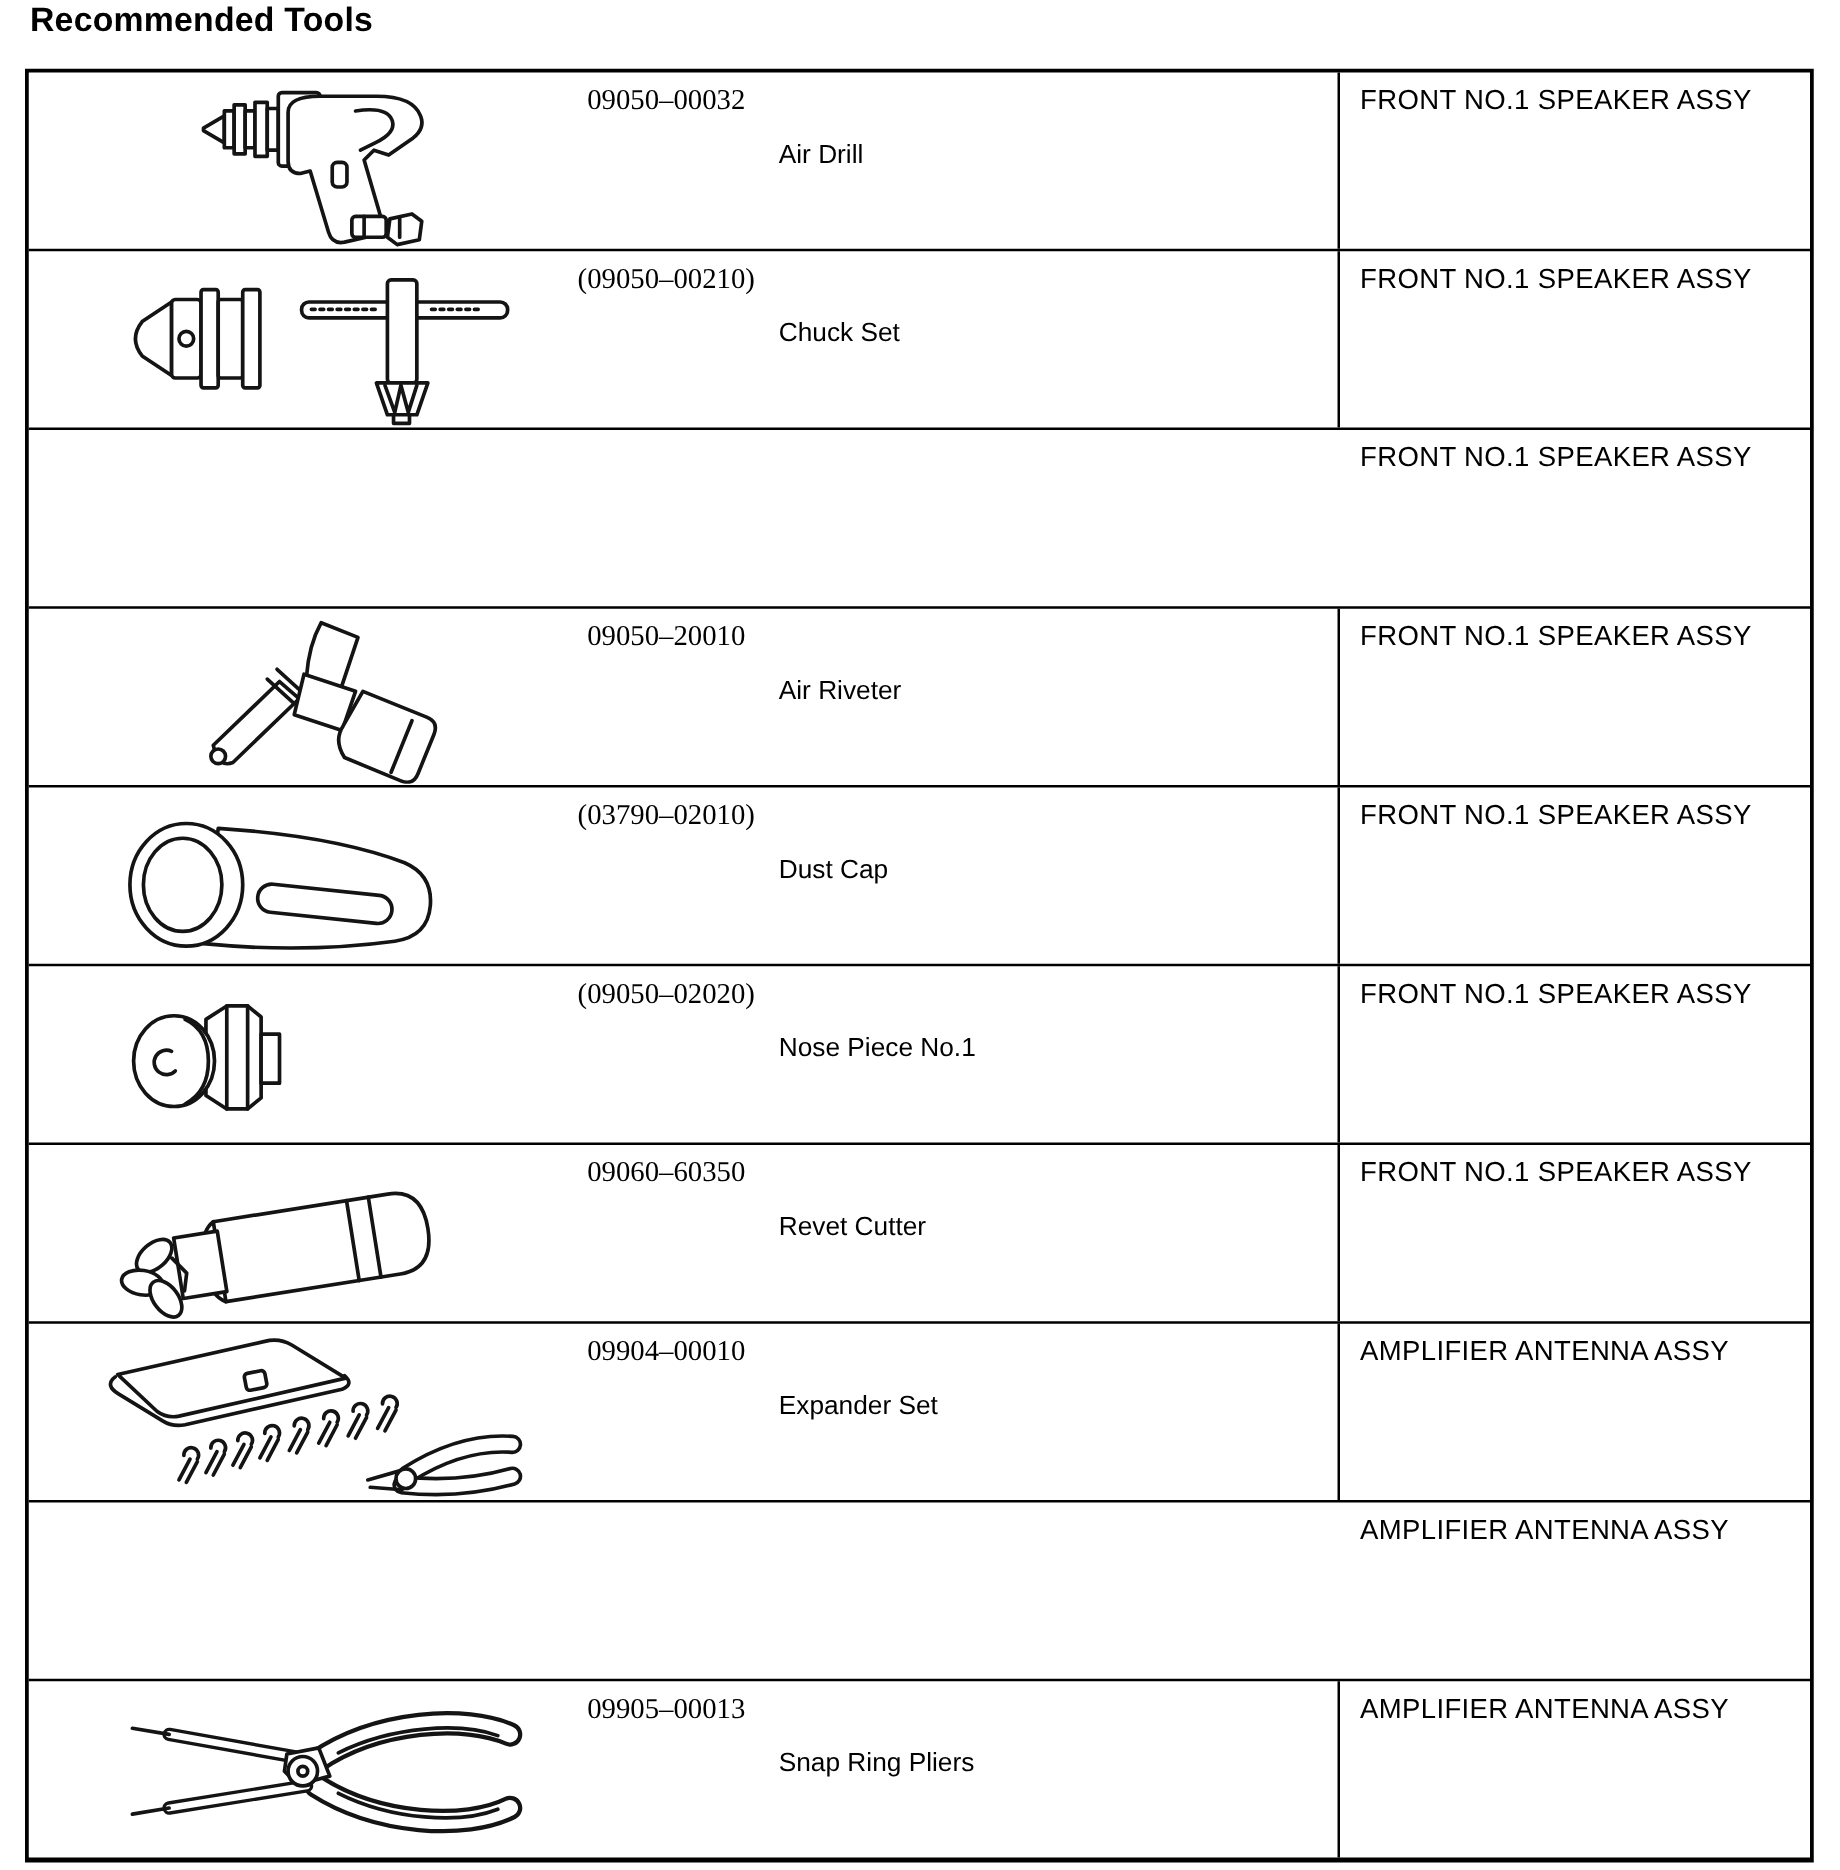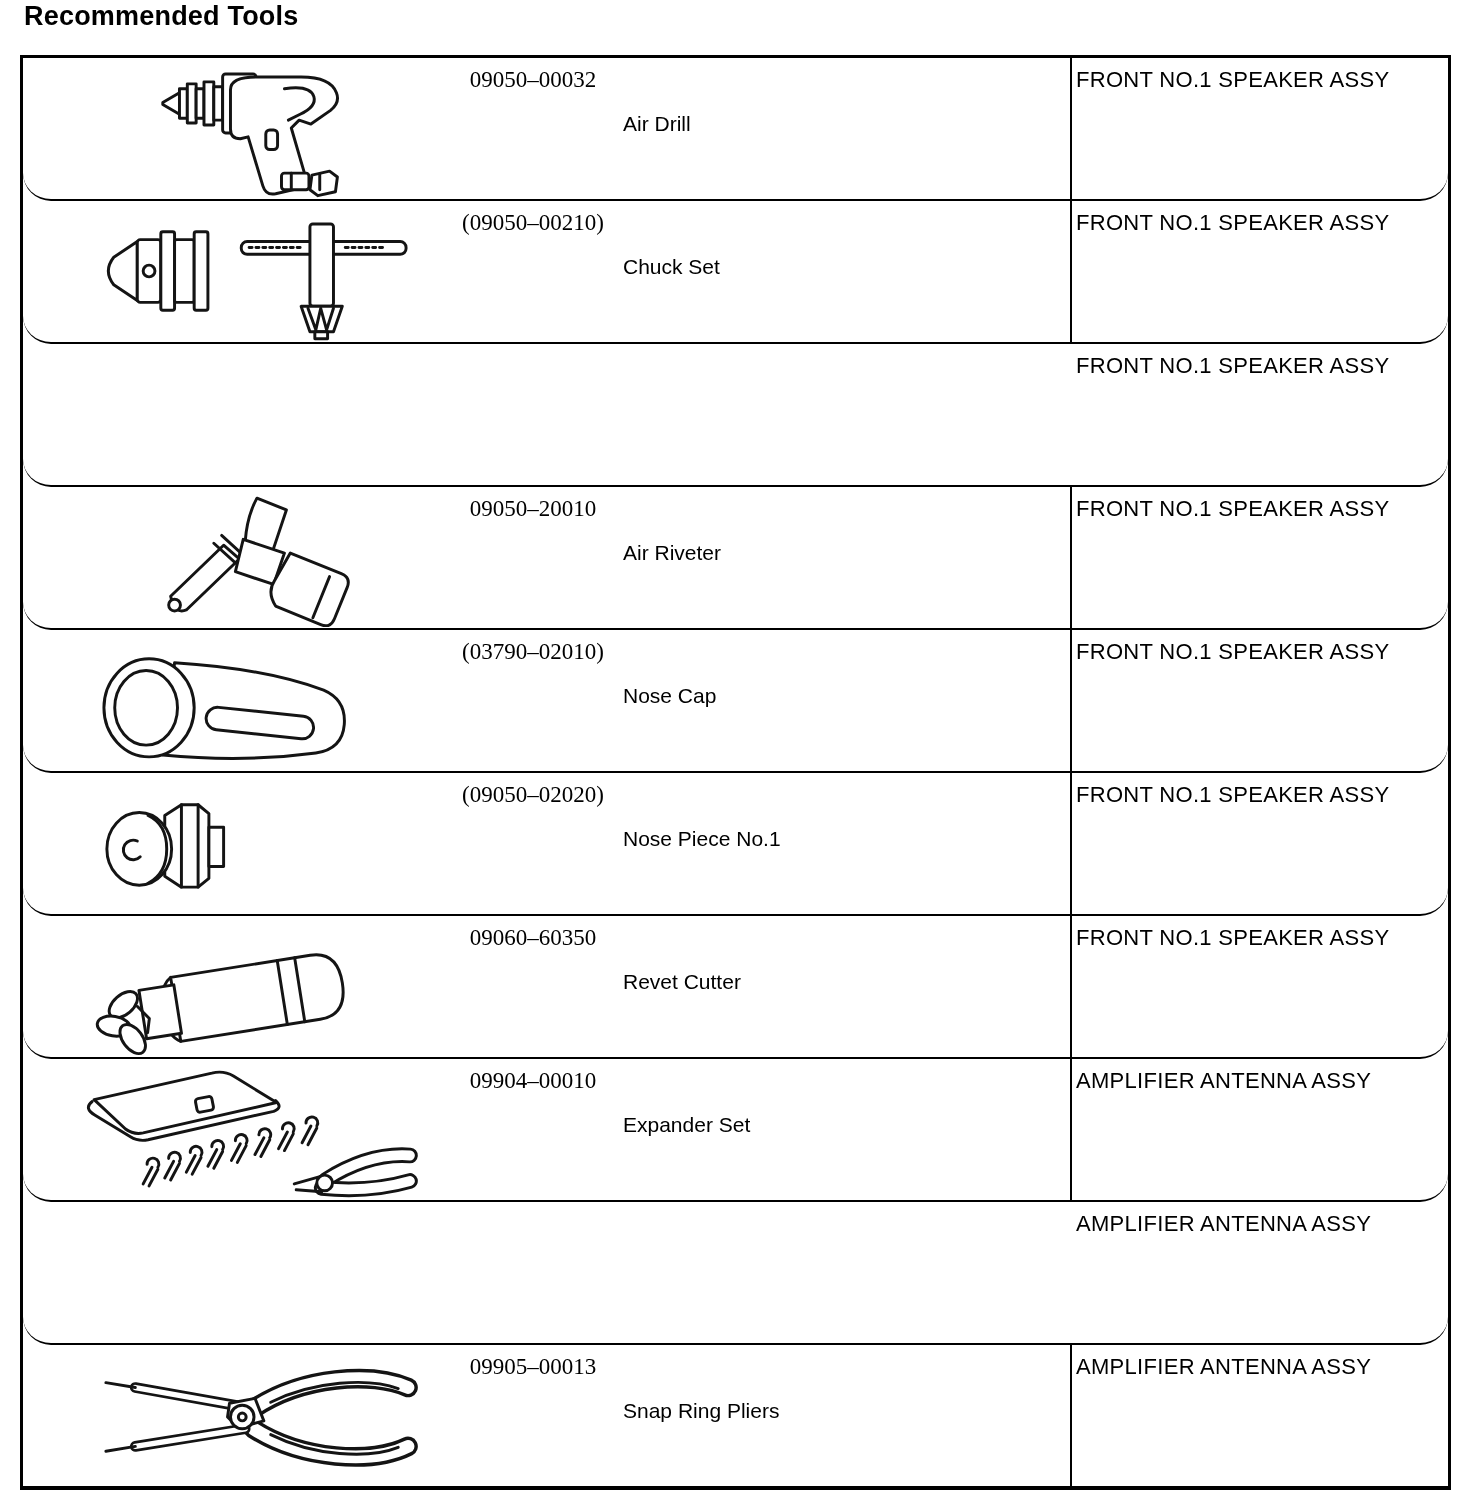--- a/index.html
+++ b/index.html
@@ -10,24 +10,24 @@
   }
   .page-title{
     position:absolute;left:24px;top:1px;
     font-size:27px;font-weight:bold;letter-spacing:0.2px;
   }
   .tools-table{
     position:absolute;left:20px;top:55px;width:1431px;
     border:3px solid #000;border-bottom-width:4px;background:#fff;
     box-sizing:border-box;
   }
-  .row{position:relative;height:141px;border-bottom:2px solid #000;border-radius:28px;}
+  .row{position:relative;height:141px;border-bottom:2px solid #000;}
   .row:last-child{border-bottom:none;}
   .cell-left{position:absolute;left:0;top:0;bottom:0;width:1047px;border-right:2px solid #000;}
-  .cell-right{position:absolute;left:1049px;top:0;bottom:0;right:0;padding:9px 8px 0 4px;}
+  .cell-right{position:absolute;left:1049px;top:0;bottom:0;right:0;padding:9px 8px 0 16px;}
   .figure{position:absolute;left:26px;top:0;width:412px;height:140px;}
   .figure svg{width:100%;height:100%;display:block;}
   .part-number{
     position:absolute;left:410px;top:9px;width:200px;text-align:center;
     font-family:"Liberation Serif",serif;font-size:23px;white-space:nowrap;
   }
   .tool-name{position:absolute;left:600px;top:10px;font-size:21px;white-space:nowrap;margin-top:44px;}
   .usage{font-size:22px;letter-spacing:0.3px;white-space:nowrap;}
   .ln{fill:none;stroke:#141414;stroke-width:3;stroke-linecap:round;stroke-linejoin:round;}
   .fl{fill:#ffffff;stroke:#141414;stroke-width:3;stroke-linecap:round;stroke-linejoin:round;}
@@ -131,21 +131,21 @@
         <svg viewBox="0 0 420 140">
           <g class="fl" stroke-width="3.4">
             <path d="M128 32 q94 6 152 28 q23 10 21 35 q-2 25 -29 29 q-74 10 -156 2 z"></path>
             <ellipse cx="102" cy="78" rx="46" ry="50"></ellipse>
             <ellipse cx="99" cy="78" rx="32" ry="38"></ellipse>
             <rect x="160" y="82" width="110" height="23" rx="11.5" transform="rotate(6 215 93)"></rect>
           </g>
         </svg>
       </div>
       <div class="part-number">(03790–02010)</div>
-      <div class="tool-name">Nose Cap</div>
+      <div class="tool-name">Dust Cap</div>
     </div>
     <div class="cell-right">
       <div class="usage">FRONT NO.1 SPEAKER ASSY</div>
     </div>
   </div>
 
   <div class="row">
     <div class="cell-left">
       <div class="figure">
         <svg viewBox="0 0 420 140">

